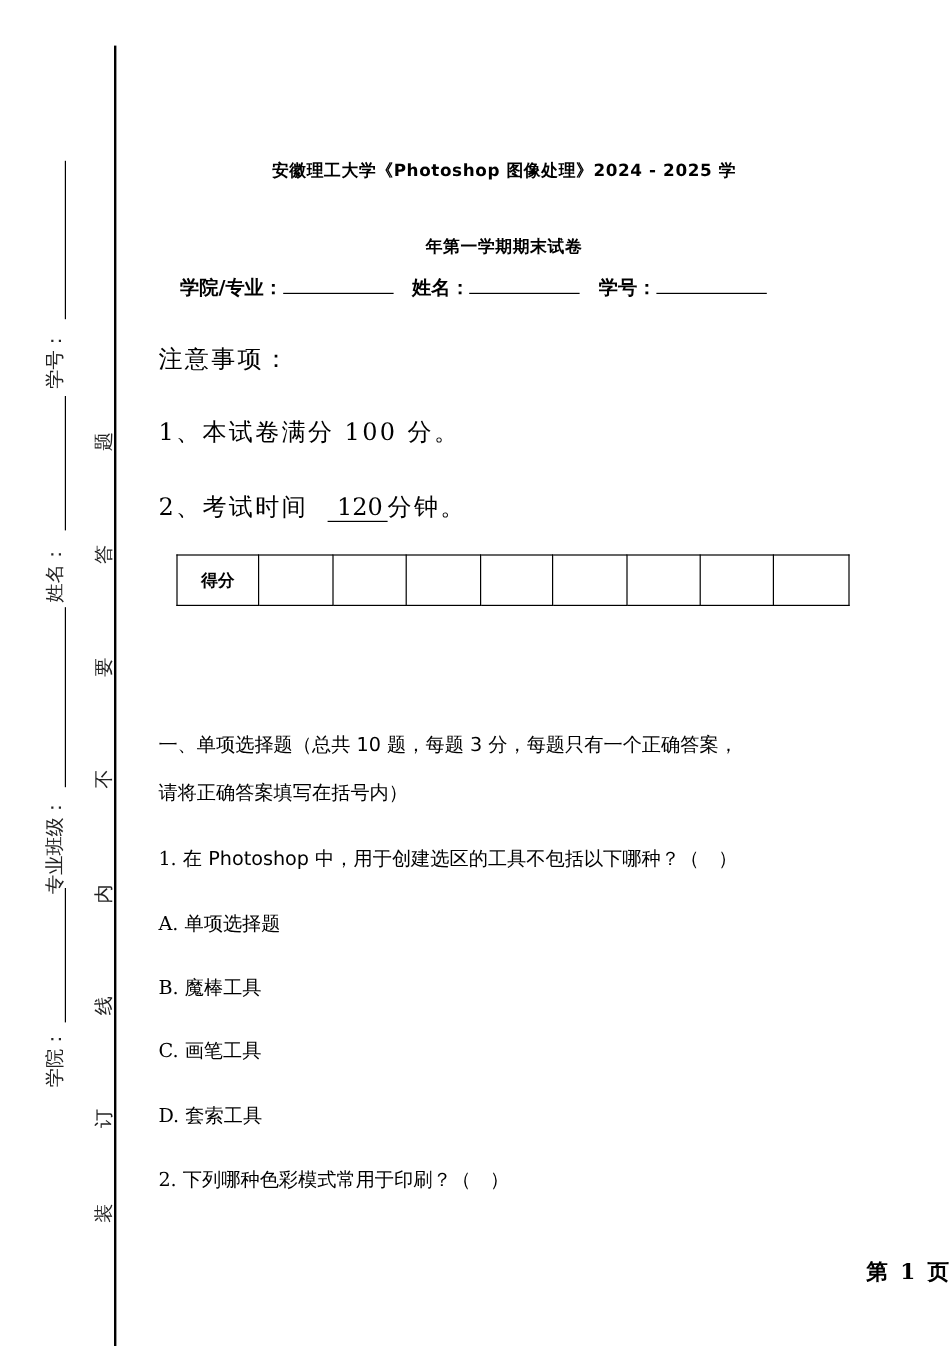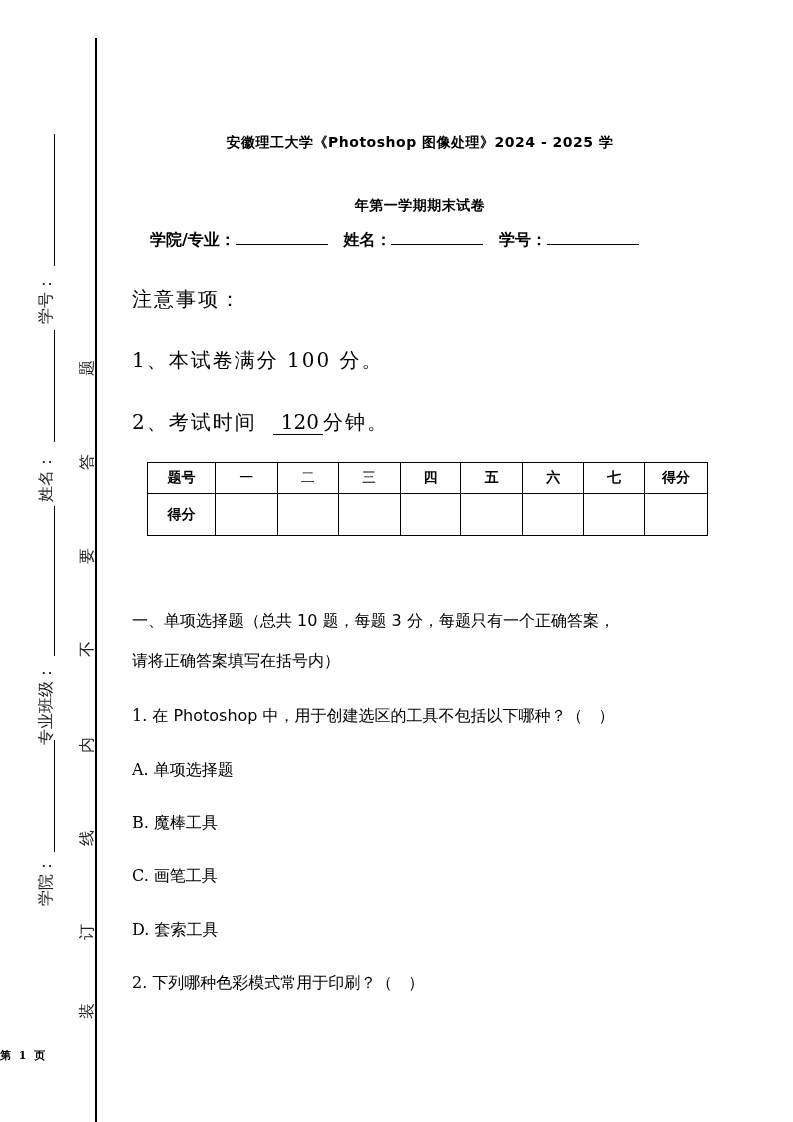--- a/index.html
+++ b/index.html
@@ -20,21 +20,21 @@
 
   table.score { position: absolute; left: 147px; top: 462px; width: 561px; border-collapse: collapse; font-family: "DejaVu Sans", sans-serif; font-size: 14px; }
   table.score td { border: 1.3px solid #000; text-align: center; padding: 0; }
   table.score tr.r0 td { height: 30px; }
   table.score tr.r1 td { height: 41px; }
   table.score tr.r2 td { height: 51px; }
   table.score td.hdr { font-weight: bold; }
 
   .q { position: absolute; left: 132px; font-family: "DejaVu Sans", sans-serif; font-size: 16px; white-space: nowrap; }
   .q .num { font-family: "DejaVu Serif", serif; }
-  .footer { position: absolute; left: 0; width: 793px; top: 1048px; text-align: left; font-family: "DejaVu Serif", serif; font-weight: bold; font-size: 11px; letter-spacing: 2px; }
+  .footer { position: absolute; left: 0; width: 793px; top: 1048px; text-align: right; font-family: "DejaVu Serif", serif; font-weight: bold; font-size: 18px; letter-spacing: 2px; }
 </style>
 </head>
 <body>
 
 <div class="bind-line"></div>
 
 <div class="fill-line" style="top:134px;height:132px;"></div>
 <div class="vlabel" style="left:46px;top:300px;">学号：</div>
 <div class="fill-line" style="top:330px;height:112px;"></div>
 <div class="vlabel" style="left:46px;top:478px;">姓名：</div>
@@ -73,31 +73,20 @@
       <col style="width:62px">
       <col style="width:61px">
       <col style="width:62px">
       <col style="width:61px">
       <col style="width:62px">
       <col style="width:61px">
       <col style="width:61px">
       <col style="width:63px">
   </colgroup>
   <tbody>
-      <tr class="r0">
-    <td class="hdr">题号</td>
-    <td>一</td>
-    <td>二</td>
-    <td>三</td>
-    <td class="hdr">四</td>
-    <td class="hdr">五</td>
-    <td class="hdr">六</td>
-    <td class="hdr">七</td>
-    <td class="hdr">得分</td>
-  </tr>
   <tr class="r1">
     <td class="hdr">得分</td>
     <td></td>
     <td></td>
     <td></td>
     <td></td>
     <td></td>
     <td></td>
     <td></td>
     <td></td>

